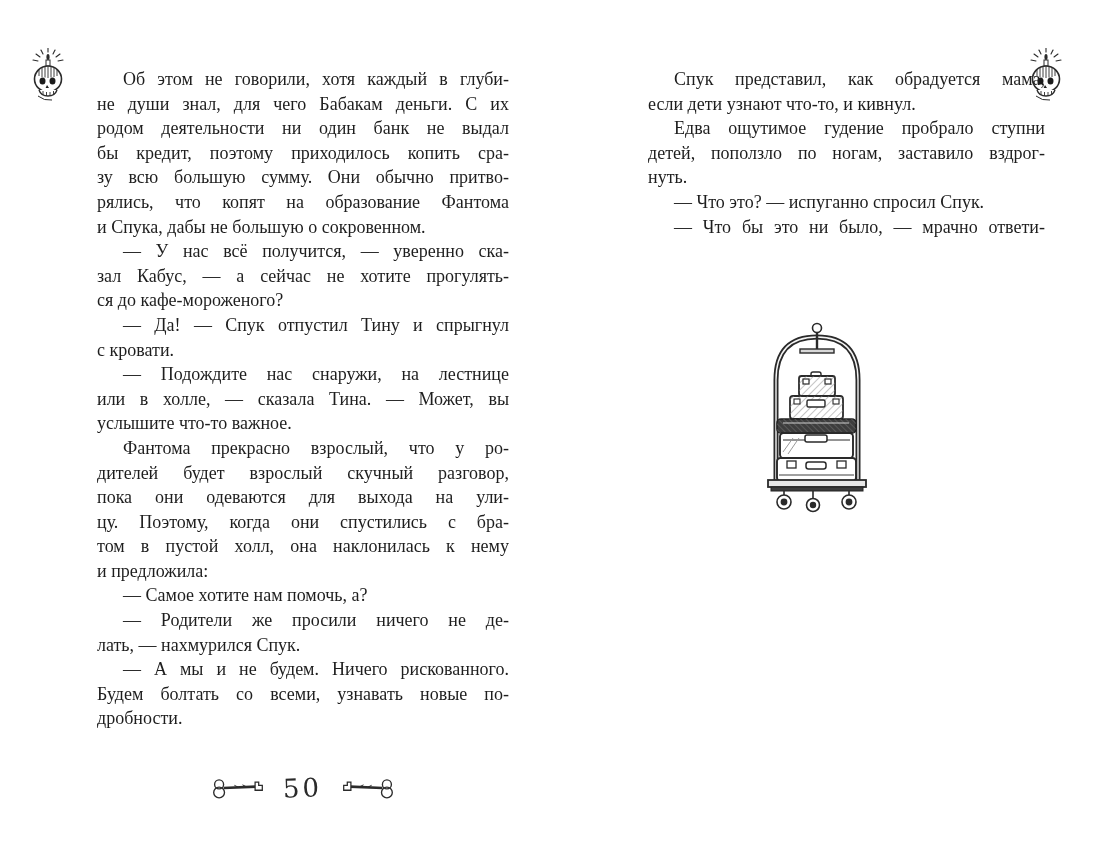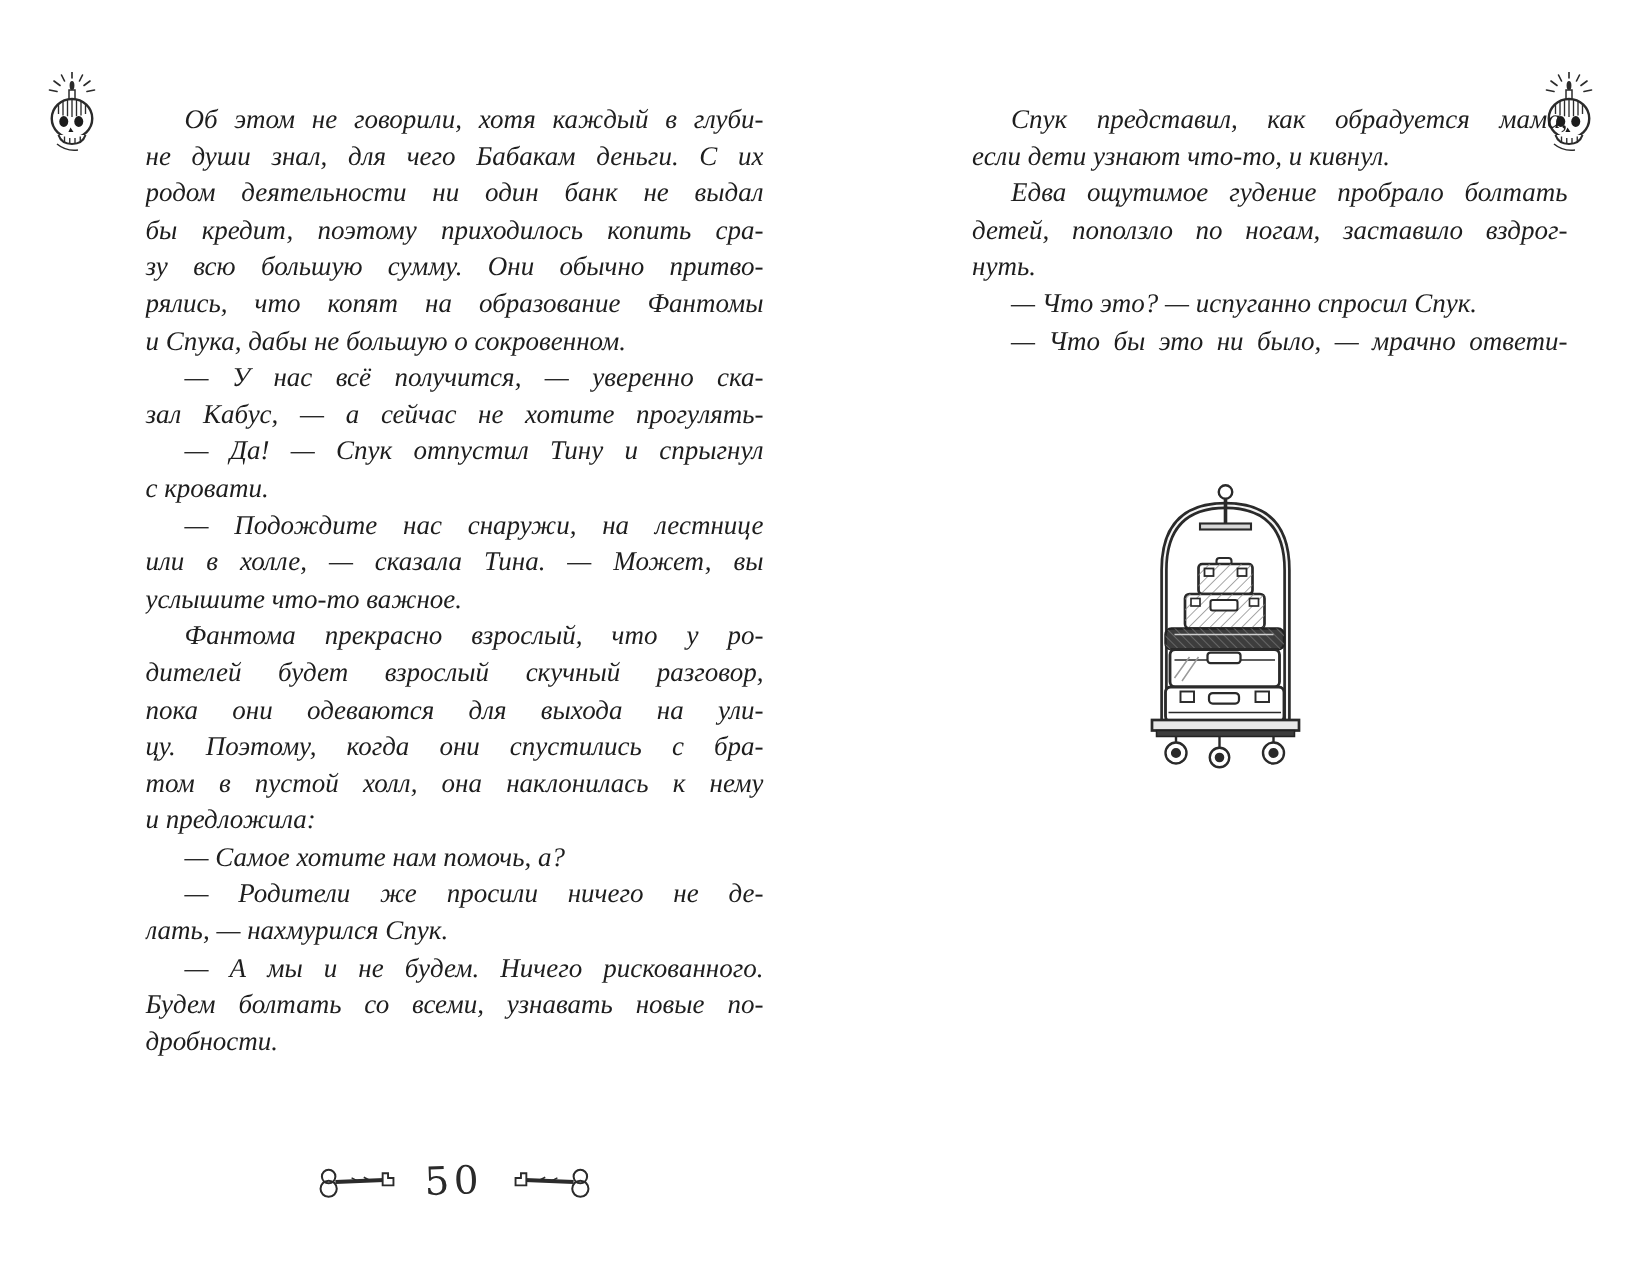--- a/index.html
+++ b/index.html
@@ -1,21 +1,21 @@
 <!DOCTYPE html>
 <html><head>
 <meta charset="utf-8">
 <style>
   html,body{margin:0;padding:0;}
   body{
     width:1100px;height:845px;background:#ffffff;position:relative;overflow:hidden;
     font-family:"Liberation Serif", serif;color:#1e1e1e;
   }
   .spread{position:absolute;inset:0;}
-  .text-col{position:absolute;top:67px;font-size:18px;font-style:italic;}
+  .text-col{position:absolute;top:67px;font-size:18px;}
   .left-col{left:97px;width:412px;}
   .right-col{left:648px;width:397px;}
   .line{
     height:24.6px;line-height:24.6px;overflow:hidden;
     text-align:justify;text-align-last:justify;
   }
   .line.end{text-align-last:left;}
   .line.first{text-indent:26px;}
   .corner-skull{position:absolute;top:48px;width:44px;height:56px;}
   .corner-skull.left{left:26px;}
@@ -106,24 +106,25 @@
     </g>
     <path d="M12 48 q6 5 14 4" fill="none" stroke="#2b2b2b" stroke-width="1"></path>
   </svg>
 
   <div class="text-col left-col">
       <div class="line first">Об этом не говорили, хотя каждый в глуби-</div>
       <div class="line">не души знал, для чего Бабакам деньги. С их</div>
       <div class="line">родом деятельности ни один банк не выдал</div>
       <div class="line">бы кредит, поэтому приходилось копить сра-</div>
       <div class="line">зу всю большую сумму. Они обычно притво-</div>
-      <div class="line">рялись, что копят на образование Фантомы</div>
+      <div class="line">рялись, что копят на образование Фантома</div>
       <div class="line end">и Спука, дабы не большую о сокровенном.</div>
       <div class="line first">— У нас всё получится, — уверенно ска-</div>
       <div class="line">зал Кабус, — а сейчас не хотите прогулять-</div>
+      <div class="line end">ся до кафе-мороженого?</div>
       <div class="line first">— Да! — Спук отпустил Тину и спрыгнул</div>
       <div class="line end">с кровати.</div>
       <div class="line first">— Подождите нас снаружи, на лестнице</div>
       <div class="line">или в холле, — сказала Тина. — Может, вы</div>
       <div class="line end">услышите что-то важное.</div>
       <div class="line first">Фантома прекрасно взрослый, что у ро-</div>
       <div class="line">дителей будет взрослый скучный разговор,</div>
       <div class="line">пока они одеваются для выхода на ули-</div>
       <div class="line">цу. Поэтому, когда они спустились с бра-</div>
       <div class="line">том в пустой холл, она наклонилась к нему</div>
@@ -132,21 +133,21 @@
       <div class="line first">— Родители же просили ничего не де-</div>
       <div class="line end">лать, — нахмурился Спук.</div>
       <div class="line first">— А мы и не будем. Ничего рискованного.</div>
       <div class="line">Будем болтать со всеми, узнавать новые по-</div>
       <div class="line end">дробности.</div>
     </div>
 
   <div class="text-col right-col">
       <div class="line first">Спук представил, как обрадуется мама,</div>
       <div class="line end">если дети узнают что-то, и кивнул.</div>
-      <div class="line first">Едва ощутимое гудение пробрало болтать</div>
+      <div class="line first">Едва ощутимое гудение пробрало ступни</div>
       <div class="line">детей, поползло по ногам, заставило вздрог-</div>
       <div class="line end">нуть.</div>
       <div class="line first end">— Что это? — испуганно спросил Спук.</div>
       <div class="line first">— Что бы это ни было, — мрачно ответи-</div>
     </div>
 
   <svg class="cart" viewBox="0 0 108 196">
     <defs>
       <pattern id="hatch" width="5" height="5" patternUnits="userSpaceOnUse" patternTransform="rotate(45)">
         <line x1="0" y1="0" x2="0" y2="5" stroke="#8a8a8a" stroke-width="1"></line>

